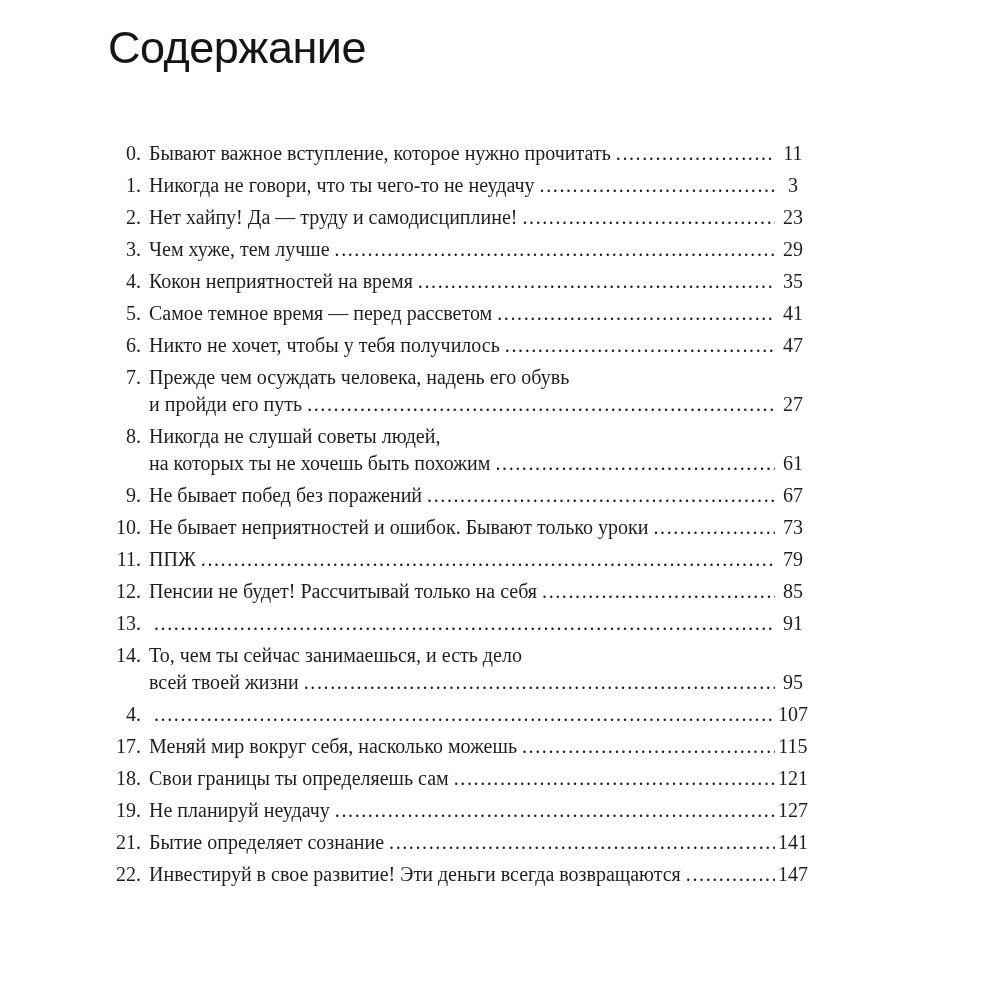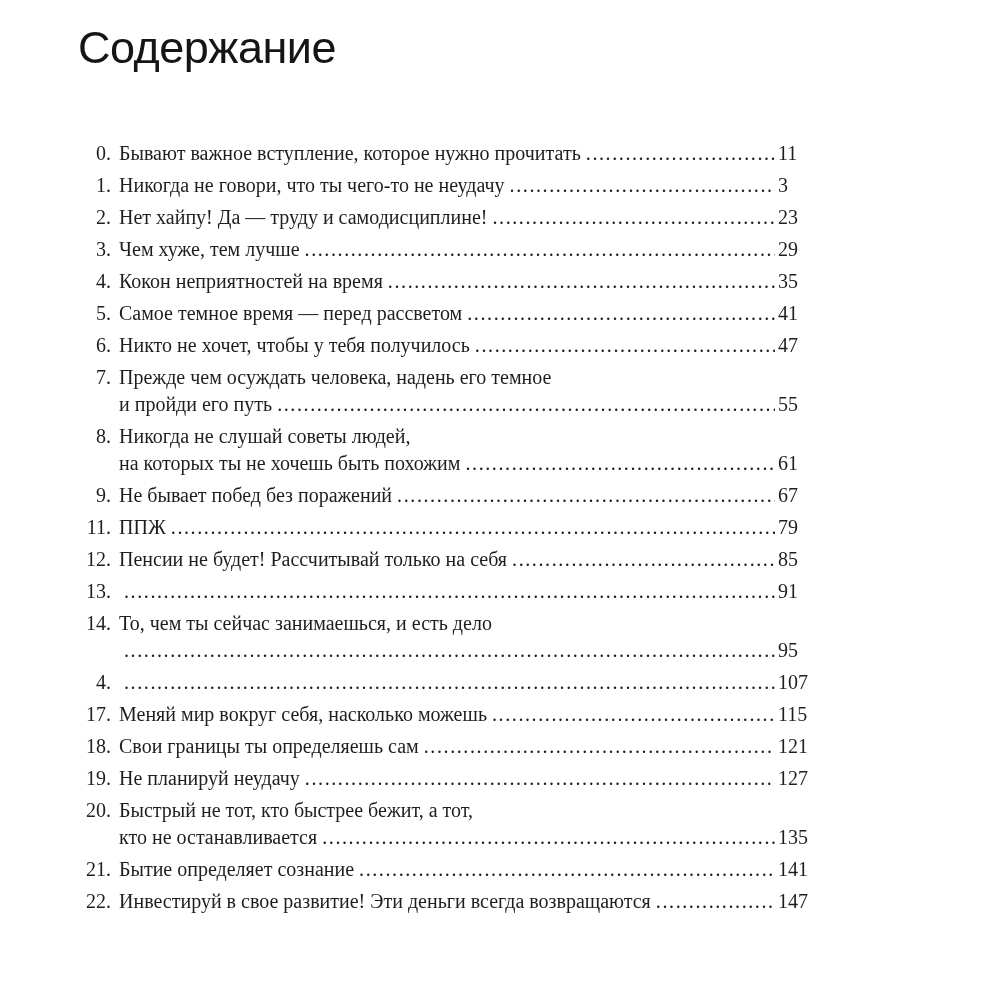--- a/index.html
+++ b/index.html
@@ -6,21 +6,21 @@
     margin: 0;
     padding: 0;
     background: #ffffff;
   }
   .page {
     position: relative;
     width: 1000px;
     height: 1000px;
     background: #ffffff;
     box-sizing: border-box;
-    padding: 22px 192px 0 78px;
+    padding: 22px 192px 0 108px;
     font-family: "Liberation Serif", "DejaVu Serif", serif;
     color: #1e1e1e;
     overflow: hidden;
   }
   .title {
     font-family: "Liberation Sans", "DejaVu Sans", sans-serif;
     font-weight: 400;
     font-size: 45px;
     line-height: 52px;
     margin: 0;
@@ -56,21 +56,21 @@
     margin: 0 3px 0 5px;
     height: 27px;
   }
   .toc-dots::after {
     content: "........................................................................................................................";
     letter-spacing: 1.6px;
   }
   .toc-page {
     flex: 0 0 auto;
     min-width: 30px;
-    text-align: left;
+    text-align: center;
   }
 </style>
 </head>
 <body>
 
 <div class="page">
   <h1 class="title">Содержание</h1>
   <div class="toc" id="toc-list">
       <div class="toc-entry">
         <div class="toc-line">
@@ -124,28 +124,28 @@
         <div class="toc-line">
     <span class="toc-num">6.</span>
     <span class="toc-text">Никто не хочет, чтобы у тебя получилось</span>
     <span class="toc-dots"></span>
     <span class="toc-page">47</span>
   </div>
       </div>
       <div class="toc-entry">
         <div class="toc-line">
     <span class="toc-num">7.</span>
-    <span class="toc-text">Прежде чем осуждать человека, надень его темное</span>
+    <span class="toc-text">Прежде чем осуждать человека, надень его обувь</span>
 
   </div>
         <div class="toc-line">
     <span class="toc-num"></span>
     <span class="toc-text">и пройди его путь</span>
     <span class="toc-dots"></span>
-    <span class="toc-page">55</span>
+    <span class="toc-page">27</span>
   </div>
       </div>
       <div class="toc-entry">
         <div class="toc-line">
     <span class="toc-num">8.</span>
     <span class="toc-text">Никогда не слушай советы людей,</span>
 
   </div>
         <div class="toc-line">
     <span class="toc-num"></span>
@@ -157,20 +157,28 @@
       <div class="toc-entry">
         <div class="toc-line">
     <span class="toc-num">9.</span>
     <span class="toc-text">Не бывает побед без поражений</span>
     <span class="toc-dots"></span>
     <span class="toc-page">67</span>
   </div>
       </div>
       <div class="toc-entry">
         <div class="toc-line">
+    <span class="toc-num">10.</span>
+    <span class="toc-text">Не бывает неприятностей и ошибок. Бывают только уроки</span>
+    <span class="toc-dots"></span>
+    <span class="toc-page">73</span>
+  </div>
+      </div>
+      <div class="toc-entry">
+        <div class="toc-line">
     <span class="toc-num">11.</span>
     <span class="toc-text">ППЖ</span>
     <span class="toc-dots"></span>
     <span class="toc-page">79</span>
   </div>
       </div>
       <div class="toc-entry">
         <div class="toc-line">
     <span class="toc-num">12.</span>
     <span class="toc-text">Пенсии не будет! Рассчитывай только на себя</span>
@@ -186,20 +194,21 @@
   </div>
       </div>
       <div class="toc-entry">
         <div class="toc-line">
     <span class="toc-num">14.</span>
     <span class="toc-text">То, чем ты сейчас занимаешься, и есть дело</span>
 
   </div>
         <div class="toc-line">
     <span class="toc-num"></span>
+    <span class="toc-text">всей твоей жизни</span>
     <span class="toc-dots"></span>
     <span class="toc-page">95</span>
   </div>
       </div>
       <div class="toc-entry">
         <div class="toc-line">
     <span class="toc-num">4.</span>
     <span class="toc-dots"></span>
     <span class="toc-page">107</span>
   </div>
@@ -223,33 +232,20 @@
       <div class="toc-entry">
         <div class="toc-line">
     <span class="toc-num">19.</span>
     <span class="toc-text">Не планируй неудачу</span>
     <span class="toc-dots"></span>
     <span class="toc-page">127</span>
   </div>
       </div>
       <div class="toc-entry">
         <div class="toc-line">
-    <span class="toc-num">20.</span>
-    <span class="toc-text">Быстрый не тот, кто быстрее бежит, а тот,</span>
-
-  </div>
-        <div class="toc-line">
-    <span class="toc-num"></span>
-    <span class="toc-text">кто не останавливается</span>
-    <span class="toc-dots"></span>
-    <span class="toc-page">135</span>
-  </div>
-      </div>
-      <div class="toc-entry">
-        <div class="toc-line">
     <span class="toc-num">21.</span>
     <span class="toc-text">Бытие определяет сознание</span>
     <span class="toc-dots"></span>
     <span class="toc-page">141</span>
   </div>
       </div>
       <div class="toc-entry">
         <div class="toc-line">
     <span class="toc-num">22.</span>
     <span class="toc-text">Инвестируй в свое развитие! Эти деньги всегда возвращаются</span>

